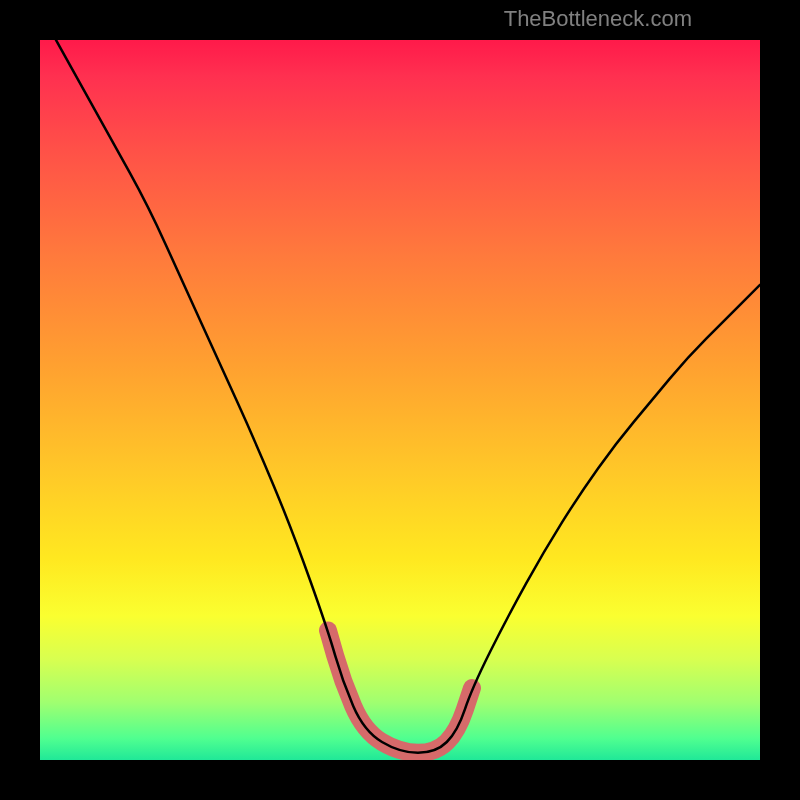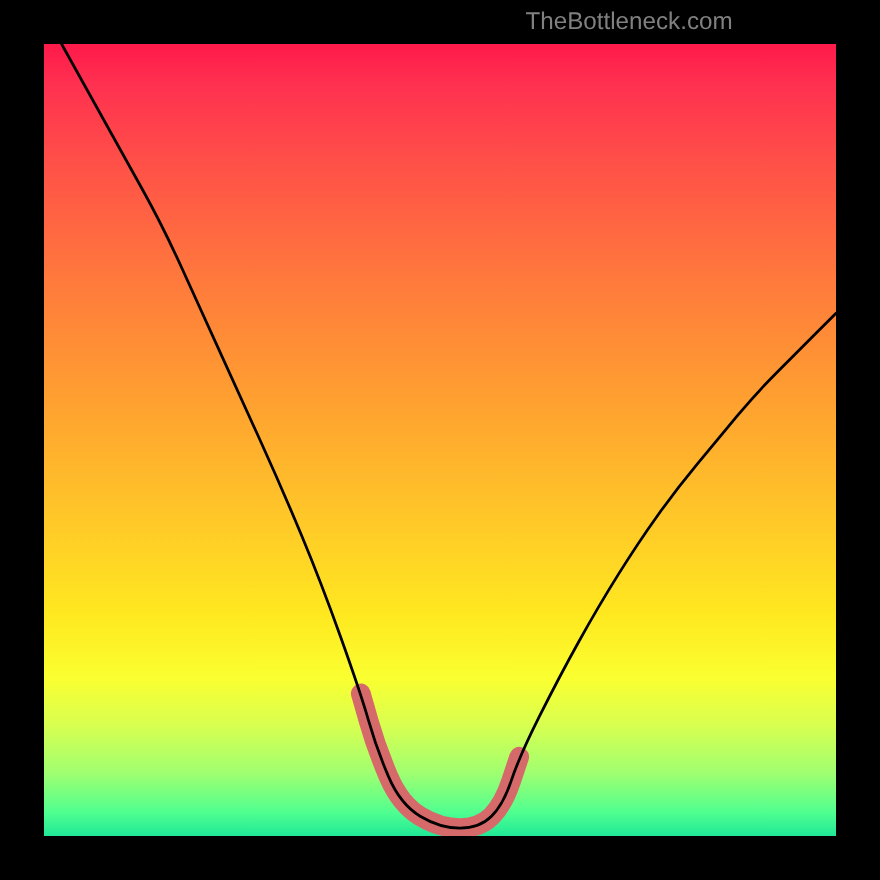--- a/index.html
+++ b/index.html
@@ -8,20 +8,21 @@
     background: #000;
     width: 800px;
     height: 800px;
     overflow: hidden;
     font-family: Arial, sans-serif;
   }
   .chart-container {
     position: relative;
     width: 676px;
     height: 800px;
+    padding-left: 26px;
   }
   .border {
     position: absolute;
     top: 0;
     left: 0;
     width: 800px;
     height: 800px;
     box-sizing: border-box;
     border: 40px solid #000;
     pointer-events: none;

